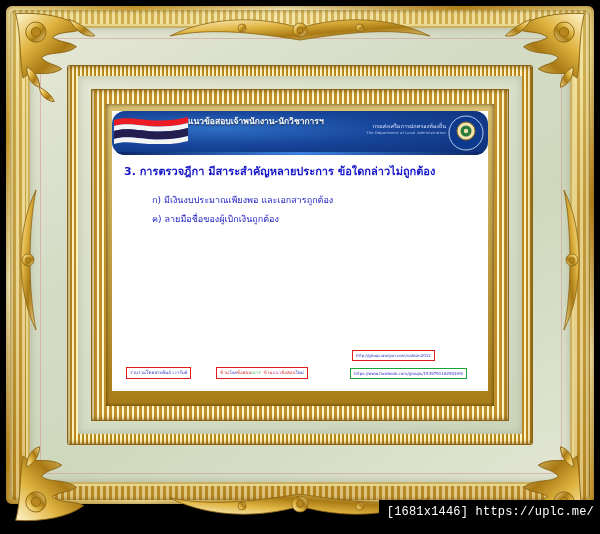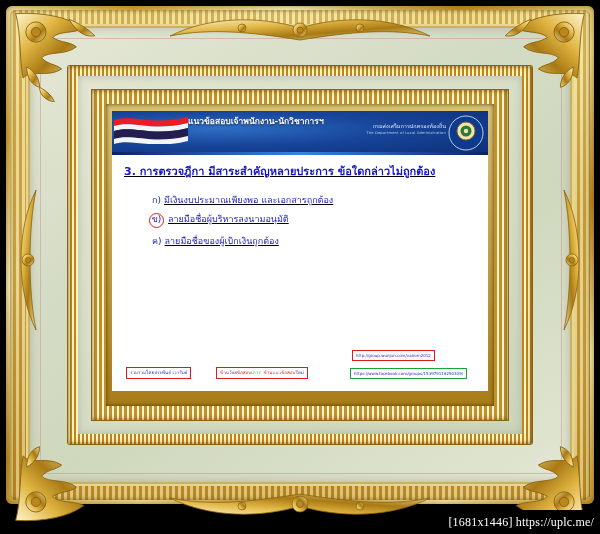--- a/index.html
+++ b/index.html
@@ -84,40 +84,41 @@
 
   
   .slide{
     position:absolute;left:112px;top:111px;width:376px;height:280px;
     background:#ffffff;overflow:hidden;
   }
   .banner{
     position:relative;height:44px;
     background:radial-gradient(ellipse at 28% 40%,#2e6fc4 0%,#17459a 45%,#0d2e74 100%);
     overflow:hidden;
+    border-radius:13px;
   }
   .banner:after{
     content:"";position:absolute;left:0;bottom:0;width:100%;height:3px;
     background:linear-gradient(90deg,#0a2463,#3c82e0,#0a2463);
   }
   .flag{position:absolute;left:2px;top:3px;width:74px;height:30px;}
   .emblem{position:absolute;right:4px;top:4px;width:36px;height:36px;}
   .btitle{
     position:absolute;left:76px;top:4px;width:210px;
     color:#fdfdfd;font-size:8.5px;font-weight:bold;line-height:1.45;
     text-shadow:0 1px 1px rgba(0,0,0,.6);
   }
   .btitle .l2{display:block;color:#ffe9a0;}
   .bdept{
     position:absolute;right:42px;top:12px;width:120px;text-align:right;
     color:#dfe9ff;font-size:5.5px;line-height:1.45;
   }
   .bdept .en{display:block;font-size:3.6px;color:#b9cdf0;letter-spacing:.2px;}
 
-  .qwrap{padding:9px 10px 0 12px;text-decoration:underline;}
+  .qwrap{padding:9px 10px 0 12px;}
   .question{
     color:#1414c8;font-size:11px;font-weight:bold;line-height:1.45;
     margin:0 0 8px 0;
   }
   .choices{list-style:none;margin:14px;padding:0 0 0 14px;}
   .choices li{
     color:#2020c0;font-size:9px;line-height:1.35;margin-bottom:7px;
     position:relative;
   }
   .ch-key{display:inline-block;margin-right:3px;}
@@ -138,22 +139,22 @@
   .f-links .t-blue{color:#2a2ac0;}
   .f-links .t-green{color:#1a9c2e;}
   .f-links .t-pink{color:#d63ea0;}
   .f-url1{left:240px;bottom:30px;border:1px solid #e01b1b;color:#2a2ac0;font-size:4px;}
   .f-url2{left:238px;bottom:12px;border:1px solid #19a23a;color:#2a2ac0;font-size:4px;}
 
   
   .watermark{
     position:absolute;right:0;bottom:0;height:24px;
     background:#000;color:#fff;
-    font-family:Liberation Serif, serif;
-    font-size:12px;line-height:24px;padding:0 6px 0 8px;letter-spacing:.2px;
+    font-family:Liberation Mono, monospace;
+    font-size:12px;line-height:24px;padding:0 6px 10px 8px;letter-spacing:.2px;
   }
 </style>
 </head>
 <body>
 
 <div id="stage">
 
   <div class="frame-outer"></div>
   <div class="frame-scroll"></div>
   <div class="frame-panel"></div>
@@ -293,23 +294,20 @@
         <circle cx="18" cy="16" r="2.2" fill="#f2e3b0"></circle>
       </svg>
     </div>
 
     <div class="qwrap">
       <p class="question">3. การตรวจฎีกา มีสาระสำคัญหลายประการ ข้อใดกล่าวไม่ถูกต้อง</p>
       <ul class="choices">
         <li>
           <span class="ch-key">ก)</span><span>มีเงินงบประมาณเพียงพอ และเอกสารถูกต้อง</span>
         </li>
-        <li class="marked">
-          <span class="ch-key">ข)</span><span>ลายมือชื่อผู้บริหารลงนามอนุมัติ</span>
-        </li>
         <li>
           <span class="ch-key">ค)</span><span>ลายมือชื่อของผู้เบิกเงินถูกต้อง</span>
         </li>
       </ul>
     </div>
 
     <div class="footer">
       <div class="fbox f-credit">รวบรวมโดยประพันธ์ เวารัมย์</div>
 
       <div class="fbox f-links">

